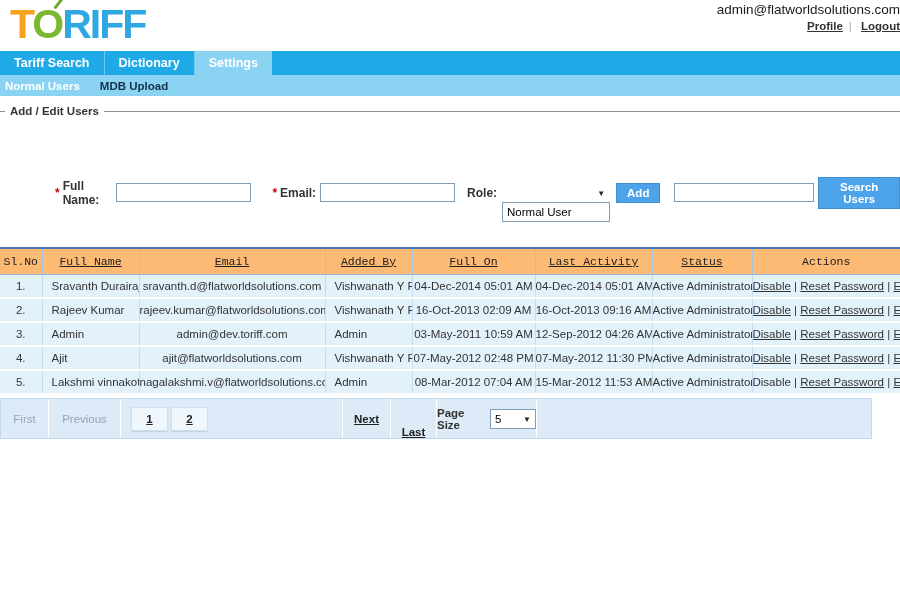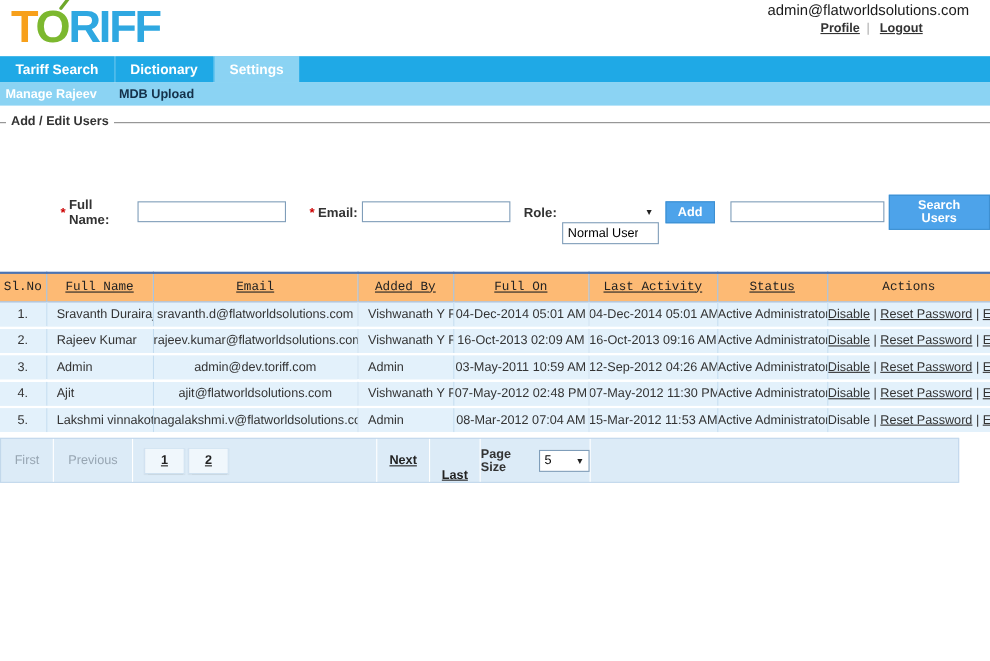--- a/index.html
+++ b/index.html
@@ -5,21 +5,21 @@
   * { margin:0; padding:0; box-sizing:border-box; }
   html,body { width:900px; height:601px; background:#fff; font-family:"Liberation Sans",sans-serif; overflow:hidden; }
 
   
   .topbar { position:relative; height:51px; background:#fff; }
   .logo { position:absolute; left:10px; top:4px; font-size:41px; font-weight:bold; letter-spacing:-2px; line-height:1; }
   .logo .t { color:#F7A01B; }
   .logo .o { color:#7CB82F; position:relative; }
   .logo .o .stem { position:absolute; top:-4px; right:2px; width:3px; height:13px; background:#6FA82B; transform:rotate(38deg); border-radius:2px; }
   .logo .riff { color:#2FA8E1; }
-  .account { position:absolute; right:19px; top:2px; text-align:center; }
+  .account { position:absolute; right:0; top:2px; text-align:right; }
   .account .email { font-size:13.5px; color:#1a1a1a; }
   .account .links { margin-top:3px; font-size:11.5px; font-weight:bold; }
   .account .links a { color:#333; text-decoration:underline; cursor:pointer; margin-left:6px; }
   .account .links .sep { color:#aaa; font-weight:normal; }
 
   
   .nav { display:flex; height:24px; background:#1FA9E6; }
   .nav .tab { padding:0 14px; line-height:24px; color:#fff; font-weight:bold; font-size:12.5px; cursor:pointer; border-right:1px solid rgba(255,255,255,0.35); }
   .nav .tab.active { background:#8BD3F3; border-right:none; }
   .subnav { display:flex; align-items:center; height:21px; background:#8BD3F3; font-size:11.5px; font-weight:bold; }
@@ -33,21 +33,21 @@
   .formrow { display:flex; align-items:center; margin-top:46px; margin-left:55px; font-size:12px; font-weight:bold; color:#333; }
   .req { color:#c00; margin-right:3px; }
   .formrow input[type=text] { height:19px; border:1px solid #7f9db9; background:#fff; font-size:12px; padding:0 3px; font-family:"Liberation Sans",sans-serif; }
   .fld-name { width:135px; margin-left:4px; }
   .fld-email { width:135px; margin-left:4px; }
   .lbl-email { margin-left:21px; }
   .lbl-role { margin-left:12px; font-weight:bold; }
   .select-wrap { position:relative; display:inline-block; margin-left:5px; }
   .select-wrap select { appearance:none; -webkit-appearance:none; height:20px; border:1px solid #7f9db9; background:#fff; font-size:11.5px; padding:0 18px 0 4px; font-family:"Liberation Sans",sans-serif; }
   .select-wrap .arrow { position:absolute; right:5px; top:50%; transform:translateY(-50%); font-size:8px; color:#222; pointer-events:none; }
-  .role-select { width:88px;margin-top:39px; }
+  .role-select { width:108px;margin-top:39px; }
   .btn { display:inline-block; border:1px solid #3d8fd1; background:#4DA3EA; color:#fff; font-weight:bold; font-size:11.5px; border-radius:0; padding:3px 10px; cursor:pointer; font-family:"Liberation Sans",sans-serif; }
   .btn-add { margin-left:6px; }
   .fld-search { width:140px; margin-left:14px; }
   .btn-search { margin-left:4px; }
 
   
   table.users { width:900px; border-collapse:collapse; table-layout:fixed; font-size:11.5px; color:#333; margin-top:13px; }
   table.users thead tr { background:#fdba74; height:26px;font-family:Liberation Mono, monospace; }
   table.users thead tr { border-top:2px solid #4C74B2; border-bottom:1px solid #8FB3D9; }
   table.users th { font-weight:normal; color:#222; border-left:1px solid #A4C4E4; }
@@ -91,21 +91,21 @@
     </div>
   </div>
 </div>
 
 <div class="nav">
   <div class="tab">Tariff Search</div>
   <div class="tab">Dictionary</div>
   <div class="tab active">Settings</div>
 </div>
 <div class="subnav">
-  <div class="sub light">Manage Rajeev</div>
+  <div class="sub light">Normal Users</div>
   <div class="sub dark">MDB Upload</div>
 </div>
 
 <fieldset class="addedit">
   <legend>Add / Edit Users</legend>
   <div class="formrow">
     <span class="req">*</span>
     <span>Full Name:</span>
     <input type="text" class="fld-name" style="">
     <span class="req lbl-email">*</span>

